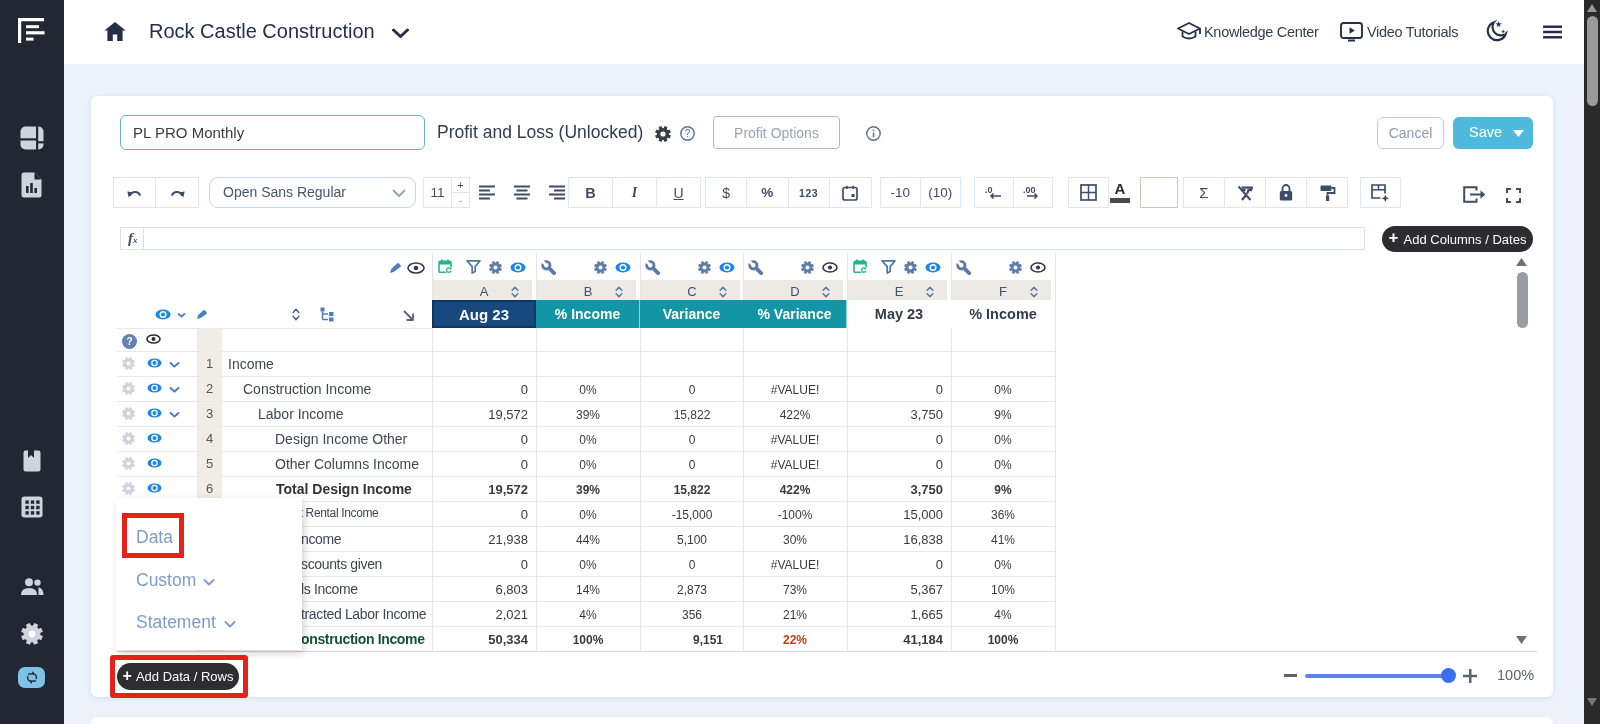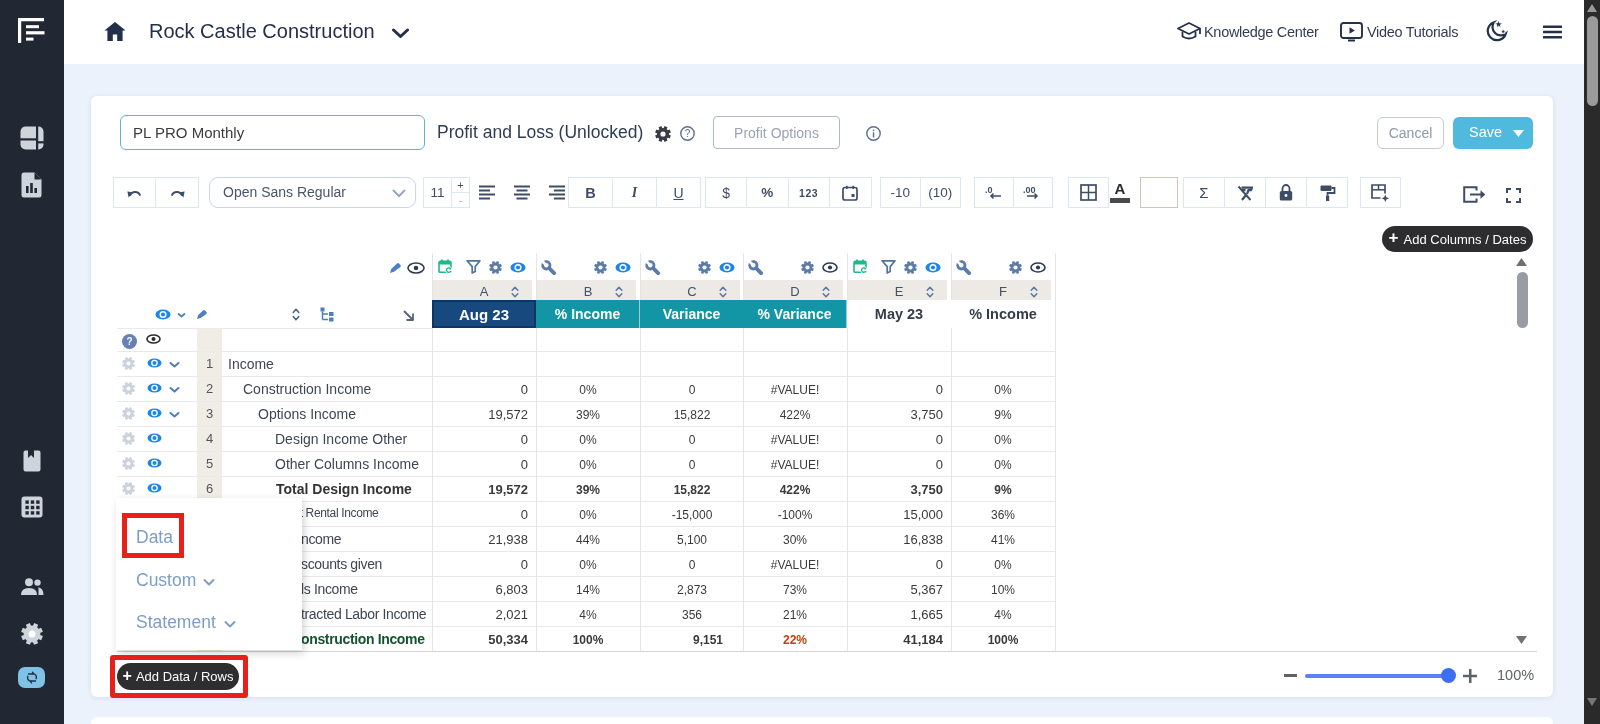--- a/index.html
+++ b/index.html
@@ -331,20 +331,24 @@
       <svg width="24" height="17" viewBox="0 0 24 17" style="">
         <path d="M13.5 4.5 V1.2 H1.2 V15.8 H13.5 V12.5" fill="none" stroke="#3e4d66" stroke-width="2"></path>
         <line x1="7" y1="8.5" x2="20" y2="8.5" stroke="#3e4d66" stroke-width="2"></line>
         <path d="M17.5 4.2 L22.3 8.5 L17.5 12.8 Z" fill="#3e4d66"></path>
       </svg>
     </div>
 <div class="abs" style="left:1506px;top:188px;z-index:6">
       <svg width="15" height="15" viewBox="0 0 15 15" style="">
         <path d="M1 5 V1 H5 M10 1 H14 V5 M14 10 V14 H10 M5 14 H1 V10" fill="none" stroke="#3e4d66" stroke-width="2"></path>
       </svg>
+    </div>
+<div class="abs" style="left:120px;top:227px;width:1245px;height:23px;border:1px solid #d9dfeb;background:#fff;z-index:6">
+      <span style="position:absolute;left:7px;top:2px;font-size:15px;font-style:italic;font-family:'Liberation Serif',serif;color:#42506b;font-weight:bold">f<span style="font-size:9px">x</span></span>
+      <div style="position:absolute;left:22px;top:0;width:1px;height:21px;background:#d9dfeb"></div>
     </div>
 <div class="abs" style="left:1382px;top:226px;width:151px;height:26px;background:#2d2d2f;border-radius:13px;z-index:6;display:flex;align-items:center;justify-content:center;color:#fff;font-size:13px"><span style="font-size:17px;font-weight:bold;margin-right:5px;margin-top:-2px">+</span>Add Columns / Dates</div>
 <div class="abs" style="left:388px;top:261px;z-index:8">
       <svg width="14" height="14" viewBox="0 0 14 14" style="">
         <path d="M2 12 L3.2 8 L9 2.6 Q10 1.6 11 2.6 L12.4 4 Q13.4 5 12.4 6 L6 10.8 Z" fill="#4d7fc0"></path>
       </svg>
     </div>
 <div class="abs" style="left:407px;top:262px;z-index:8">
       <svg width="18" height="12" viewBox="0 0 18 12" style="">
         <ellipse cx="9.0" cy="6.0" rx="8.0" ry="5.0" fill="none" stroke="#2e3b52" stroke-width="1.6"></ellipse>
@@ -749,21 +753,21 @@
       </svg>
     </div>
 <div class="abs" style="left:169px;top:411px;z-index:8">
       <svg width="11" height="7" viewBox="0 0 11 7" style="">
         <path d="M1.5 2 L5.5 5.5 L9.5 2" fill="none" stroke="#4d7fc0" stroke-width="2" stroke-linecap="round" stroke-linejoin="round"></path>
       </svg>
     </div>
 <div class="abs" style="left:197px;top:406px;font-size:13px;color:#555;font-weight:normal;white-space:nowrap;z-index:8">
       <div style="width:25px;text-align:center">3</div>
     </div>
-<div class="abs" style="left:258px;top:406px;font-size:14px;color:#3f4653;font-weight:normal;white-space:nowrap;z-index:8;">Options Income</div>
+<div class="abs" style="left:258px;top:406px;font-size:14px;color:#3f4653;font-weight:normal;white-space:nowrap;z-index:8;">Labor Income</div>
 <div class="abs" style="left:432px;top:407px;width:96px;text-align:right;font-size:13px;color:#3a3a3a;z-index:8;font-weight:normal;position:absolute">19,572</div>
 <div class="abs" style="left:536px;top:408px;width:104px;text-align:center;font-size:12px;color:#3a3a3a;z-index:8;font-weight:normal;position:absolute">39%</div>
 <div class="abs" style="left:640px;top:408px;width:104px;text-align:center;font-size:12px;color:#3a3a3a;z-index:8;font-weight:normal;position:absolute">15,822</div>
 <div class="abs" style="left:743px;top:408px;width:104px;text-align:center;font-size:12px;color:#3a3a3a;z-index:8;font-weight:normal;position:absolute">422%</div>
 <div class="abs" style="left:847px;top:407px;width:96px;text-align:right;font-size:13px;color:#3a3a3a;z-index:8;font-weight:normal;position:absolute">3,750</div>
 <div class="abs" style="left:951px;top:408px;width:104px;text-align:center;font-size:12px;color:#3a3a3a;z-index:8;font-weight:normal;position:absolute">9%</div>
 <div class="abs" style="left:122px;top:432px;z-index:8">
       <svg width="13" height="13" viewBox="0 0 13 13" style="">
         <rect x="9.9" y="7.2" width="2.6" height="2.6" fill="#ccd2dc" transform="rotate(22 11.2 8.5)"></rect>
         <rect x="7.2" y="9.9" width="2.6" height="2.6" fill="#ccd2dc" transform="rotate(68 8.5 11.2)"></rect>

